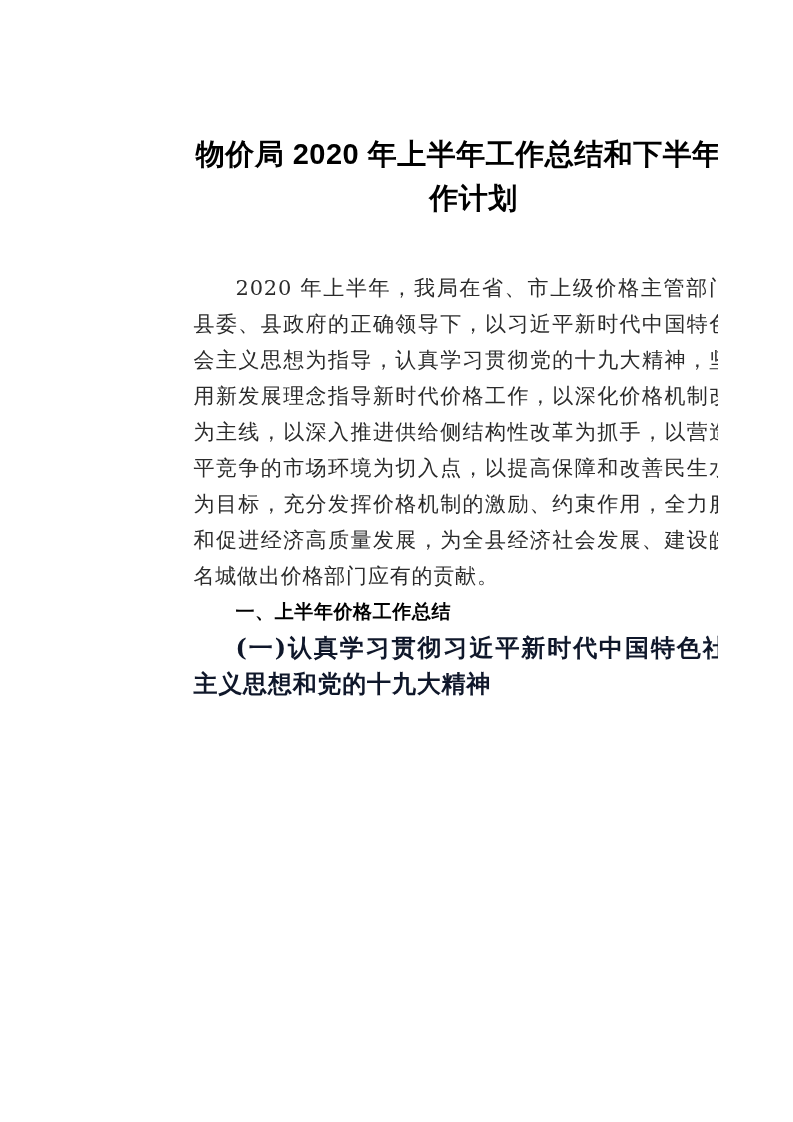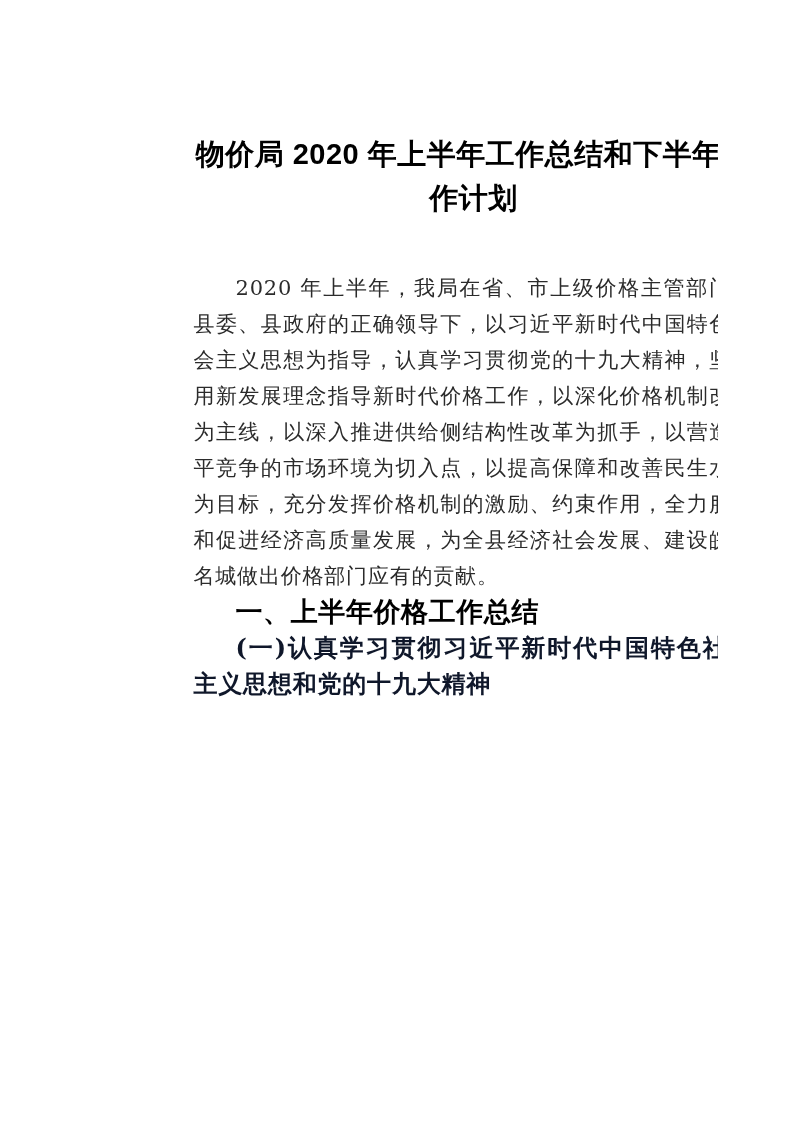--- a/index.html
+++ b/index.html
@@ -57,21 +57,21 @@
   }
   .para-lead {
     margin-top: 50px;
   }
 
   
   .h-level1 {
     margin: 0;
     font-family: "Liberation Sans", "DejaVu Sans", sans-serif;
     font-weight: 700;
-    font-size: 27px;
+    font-size: 19px;
     line-height: 36px;
     color: #000000;
     text-indent: 42px;
     letter-spacing: 0.6px;
     word-break: break-all;
   }
 
   
   .h-level2 {
     margin: 0;

